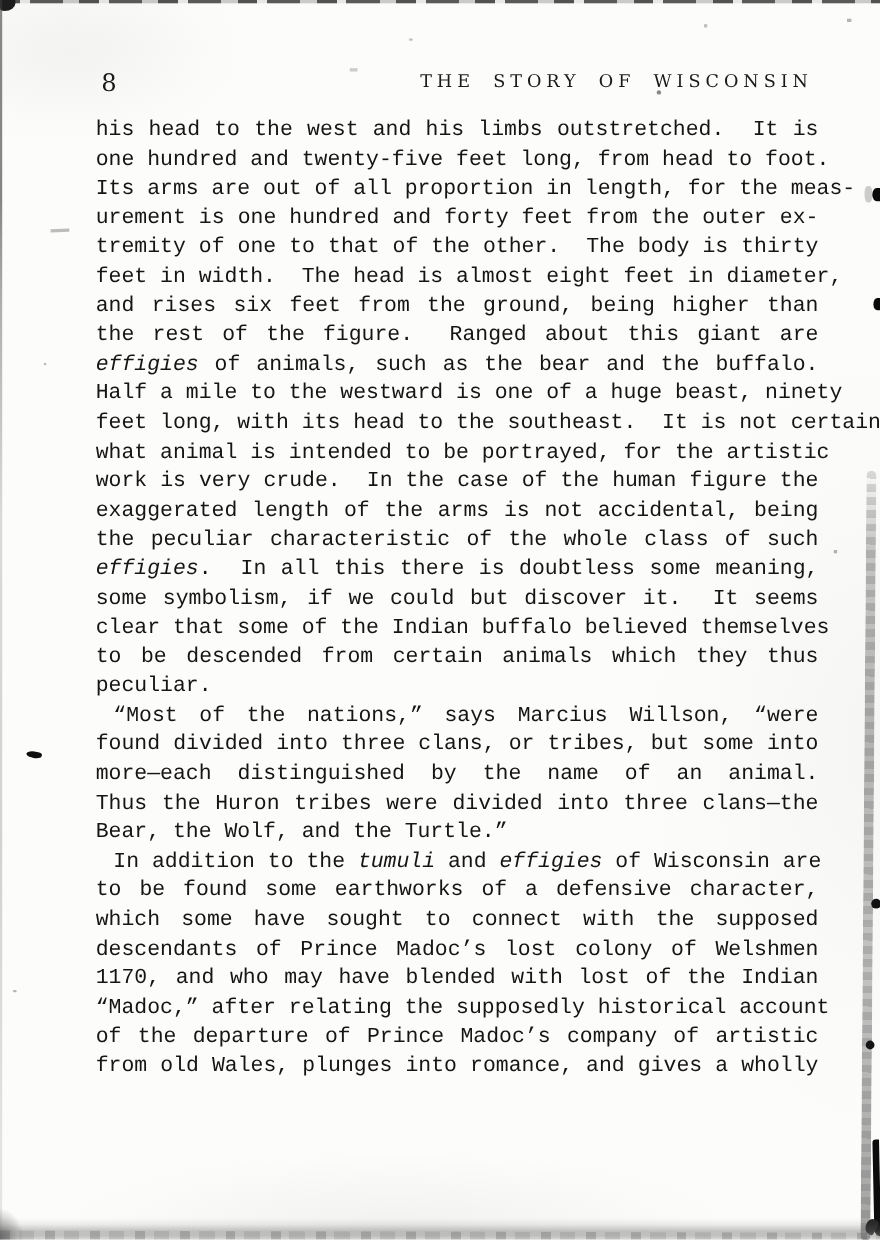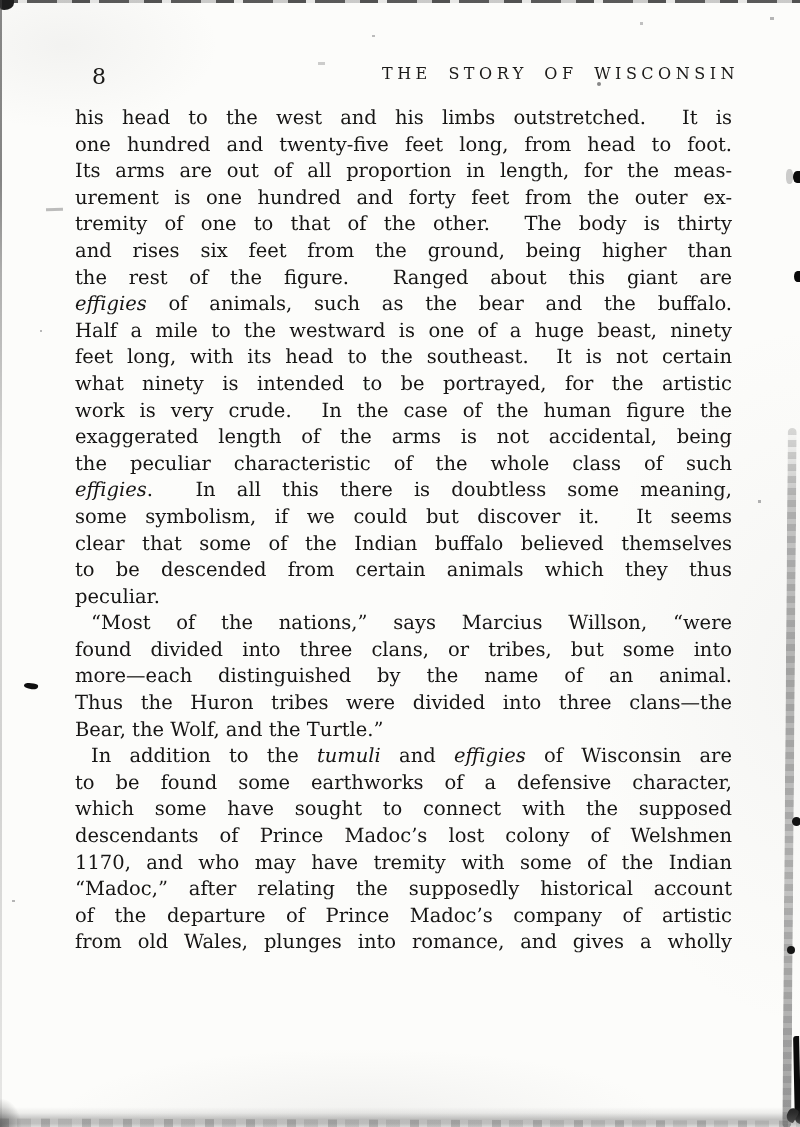--- a/index.html
+++ b/index.html
@@ -26,23 +26,24 @@
   .pagenum{
     position:absolute;left:4px;top:0;
     font-size:22px;letter-spacing:1px;
   }
   .title{
     display:block;text-align:right;
     font-size:16px;letter-spacing:4.5px;word-spacing:7px;
     transform:translateX(-6px);
   }
   .page-body{
-    position:absolute;top:105px;left:75px;width:657px;
+    position:absolute;top:105px;left:87px;width:657px;
     color:#161514;font-size:19.5px;
     text-rendering:geometricPrecision;
+    font-family:Liberation Mono, monospace;
   }
   .paragraph{display:block;}
   .line{
     height:26.6px;line-height:26.6px;
     text-align:justify;text-align-last:justify;
     white-space:nowrap;overflow:visible;
   }
   .line.no-just{text-align-last:left;}
   .line.indent{padding-left:16px;}
   .line i{font-style:italic;}
@@ -92,26 +93,27 @@
     <span class="title">THE STORY OF WISCONSIN</span>
   </header>
 
   <main class="page-body">
       <div class="paragraph">
         <div class="line">his head to the west and his limbs outstretched.&nbsp; It is</div>
         <div class="line">one hundred and twenty-five feet long, from head to foot.</div>
         <div class="line">Its arms are out of all proportion in length, for the meas-</div>
         <div class="line">urement is one hundred and forty feet from the outer ex-</div>
         <div class="line">tremity of one to that of the other.&nbsp; The body is thirty</div>
+        <div class="line">feet in width.&nbsp; The head is almost eight feet in diameter,</div>
         <div class="line">and rises six feet from the ground, being higher than</div>
         <div class="line">the rest of the figure.&nbsp; Ranged about this giant are</div>
         <div class="line"><i>effigies</i> of animals, such as the bear and the buffalo.</div>
         <div class="line">Half a mile to the westward is one of a huge beast, ninety</div>
         <div class="line">feet long, with its head to the southeast.&nbsp; It is not certain</div>
-        <div class="line">what ninety is intended to be portrayed, for the artistic</div>
+        <div class="line">what animal is intended to be portrayed, for the artistic</div>
         <div class="line">work is very crude.&nbsp; In the case of the human figure the</div>
         <div class="line">exaggerated length of the arms is not accidental, being</div>
         <div class="line">the peculiar characteristic of the whole class of such</div>
         <div class="line"><i>effigies</i>.&nbsp; In all this there is doubtless some meaning,</div>
         <div class="line">some symbolism, if we could but discover it.&nbsp; It seems</div>
         <div class="line">clear that some of the Indian buffalo believed themselves</div>
         <div class="line">to be descended from certain animals which they thus</div>
         <div class="line no-just">peculiar.</div>
       </div>
       <div class="paragraph">
@@ -119,21 +121,21 @@
         <div class="line">found divided into three clans, or tribes, but some into</div>
         <div class="line">more—each distinguished by the name of an animal.</div>
         <div class="line">Thus the Huron tribes were divided into three clans—the</div>
         <div class="line no-just">Bear, the Wolf, and the Turtle.”</div>
       </div>
       <div class="paragraph">
         <div class="line indent">In addition to the <i>tumuli</i> and <i>effigies</i> of Wisconsin are</div>
         <div class="line">to be found some earthworks of a defensive character,</div>
         <div class="line">which some have sought to connect with the supposed</div>
         <div class="line">descendants of Prince Madoc’s lost colony of Welshmen</div>
-        <div class="line">1170, and who may have tremity with some of the Indian</div>
+        <div class="line">1170, and who may have blended with lost of the Indian</div>
         <div class="line">“Madoc,” after relating the supposedly historical account</div>
         <div class="line">of the departure of Prince Madoc’s company of artistic</div>
         <div class="line">from old Wales, plunges into romance, and gives a wholly</div>
       </div>
     </main>
 
   <div class="art edge-top"></div>
   <div class="art" style="left:0;top:0;width:14px;height:10px;background:#1d1d1d;border-radius:0 0 70% 30%;"></div>
   <div class="art edge-left"></div>
   <div class="art" style="left:46px;top:208px;width:17px;height:3px;background:#9a9a9a;opacity:.65;transform:rotate(-2deg);"></div>

